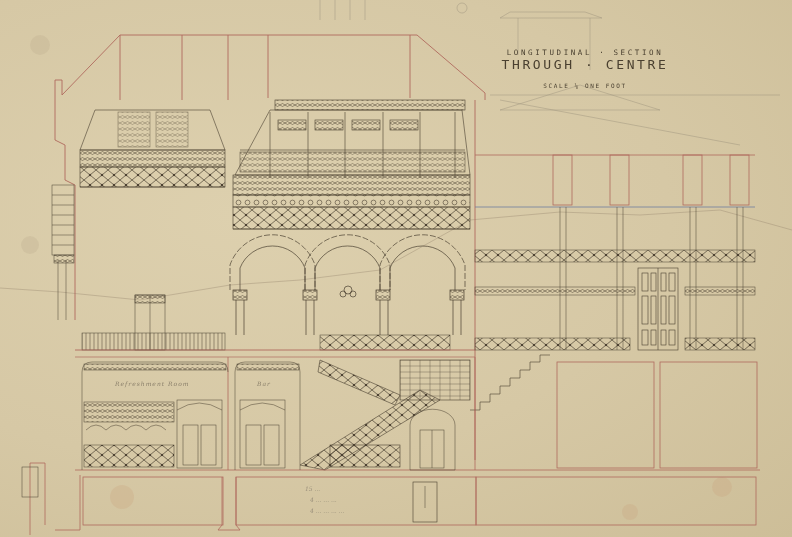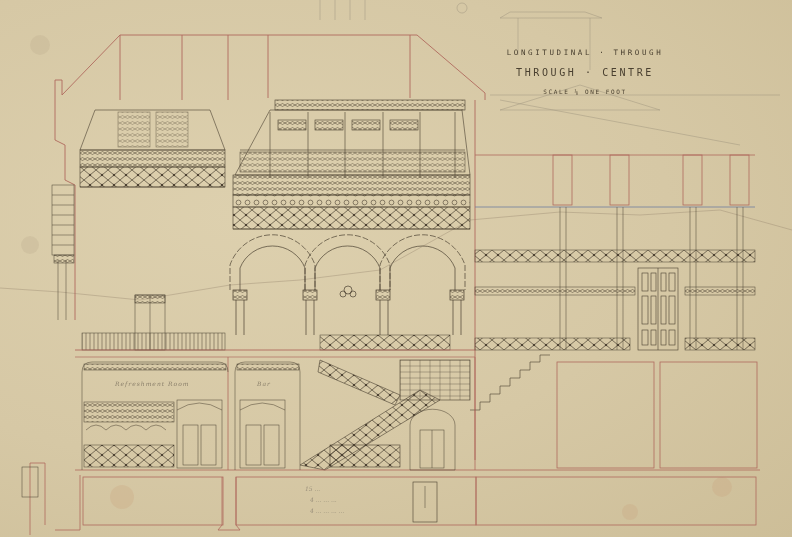--- a/index.html
+++ b/index.html
@@ -2,21 +2,21 @@
 <html><head>
 <meta charset="utf-8">
 <style>
   html, body { margin:0; padding:0; }
   body { width:792px; height:537px; overflow:hidden; background:#d8cba8; font-family:"DejaVu Sans", sans-serif; }
   .sheet { position:relative; width:792px; height:537px; background:
       radial-gradient(ellipse at 30% 40%, #ddd0ae 0%, #d6c8a5 55%, #cdbe98 100%); }
   .title-block { position:absolute; left:500px; top:48px; width:170px; text-align:center; color:#4a4030;
       font-family:"DejaVu Sans Mono", monospace; }
   .title-line1 { font-size:7.5px; letter-spacing:2.6px; }
-  .title-line2 { font-size:10px; letter-spacing:2.6px; margin-top:10px; }
+  .title-line2 { font-size:13px; letter-spacing:2.6px; }
   .title-line3 { font-size:6px; letter-spacing:1.6px; margin-top:10px; }
   .pencil-note { position:absolute; color:#8a8070; font-family:"DejaVu Serif", serif; font-style:italic; font-size:6px; opacity:.8; }
   .room-label { position:absolute; color:#8a7f6a; font-family:"DejaVu Serif", serif; font-style:italic; font-size:6px; letter-spacing:1px; }
   svg { position:absolute; left:0; top:0; }
 </style>
 </head>
 <body>
 
 <div class="sheet">
 
@@ -240,21 +240,21 @@
         <line x1="335" y1="0" x2="335" y2="20"></line>
     <line x1="350" y1="0" x2="350" y2="20"></line>
         <line x1="365" y1="0" x2="365" y2="20"></line>
     <polygon points="500,110 580,85 660,110"></polygon>
     <line x1="490" y1="95" x2="780" y2="95"></line>
     <line x1="500" y1="100" x2="740" y2="145"></line>
   </g>
 </svg>
 
 <div class="title-block">
-  <div class="title-line1">LONGITUDINAL · THROUGH</div>
+  <div class="title-line1">LONGITUDINAL · SECTION</div>
   <div class="title-line2">THROUGH · CENTRE</div>
   <div class="title-line3">SCALE ⅛ ONE FOOT</div>
 </div>
 
 <div class="room-label" style="left:115px; top:380px;">Refreshment Room</div>
 <div class="room-label" style="left:257px; top:380px;">Bar</div>
 
 <div class="pencil-note" style="left:305px; top:485px;">15 ...</div>
 <div class="pencil-note" style="left:310px; top:496px;">4 ... ... ...</div>
 <div class="pencil-note" style="left:310px; top:507px;">4 ... ... ... ...</div>

